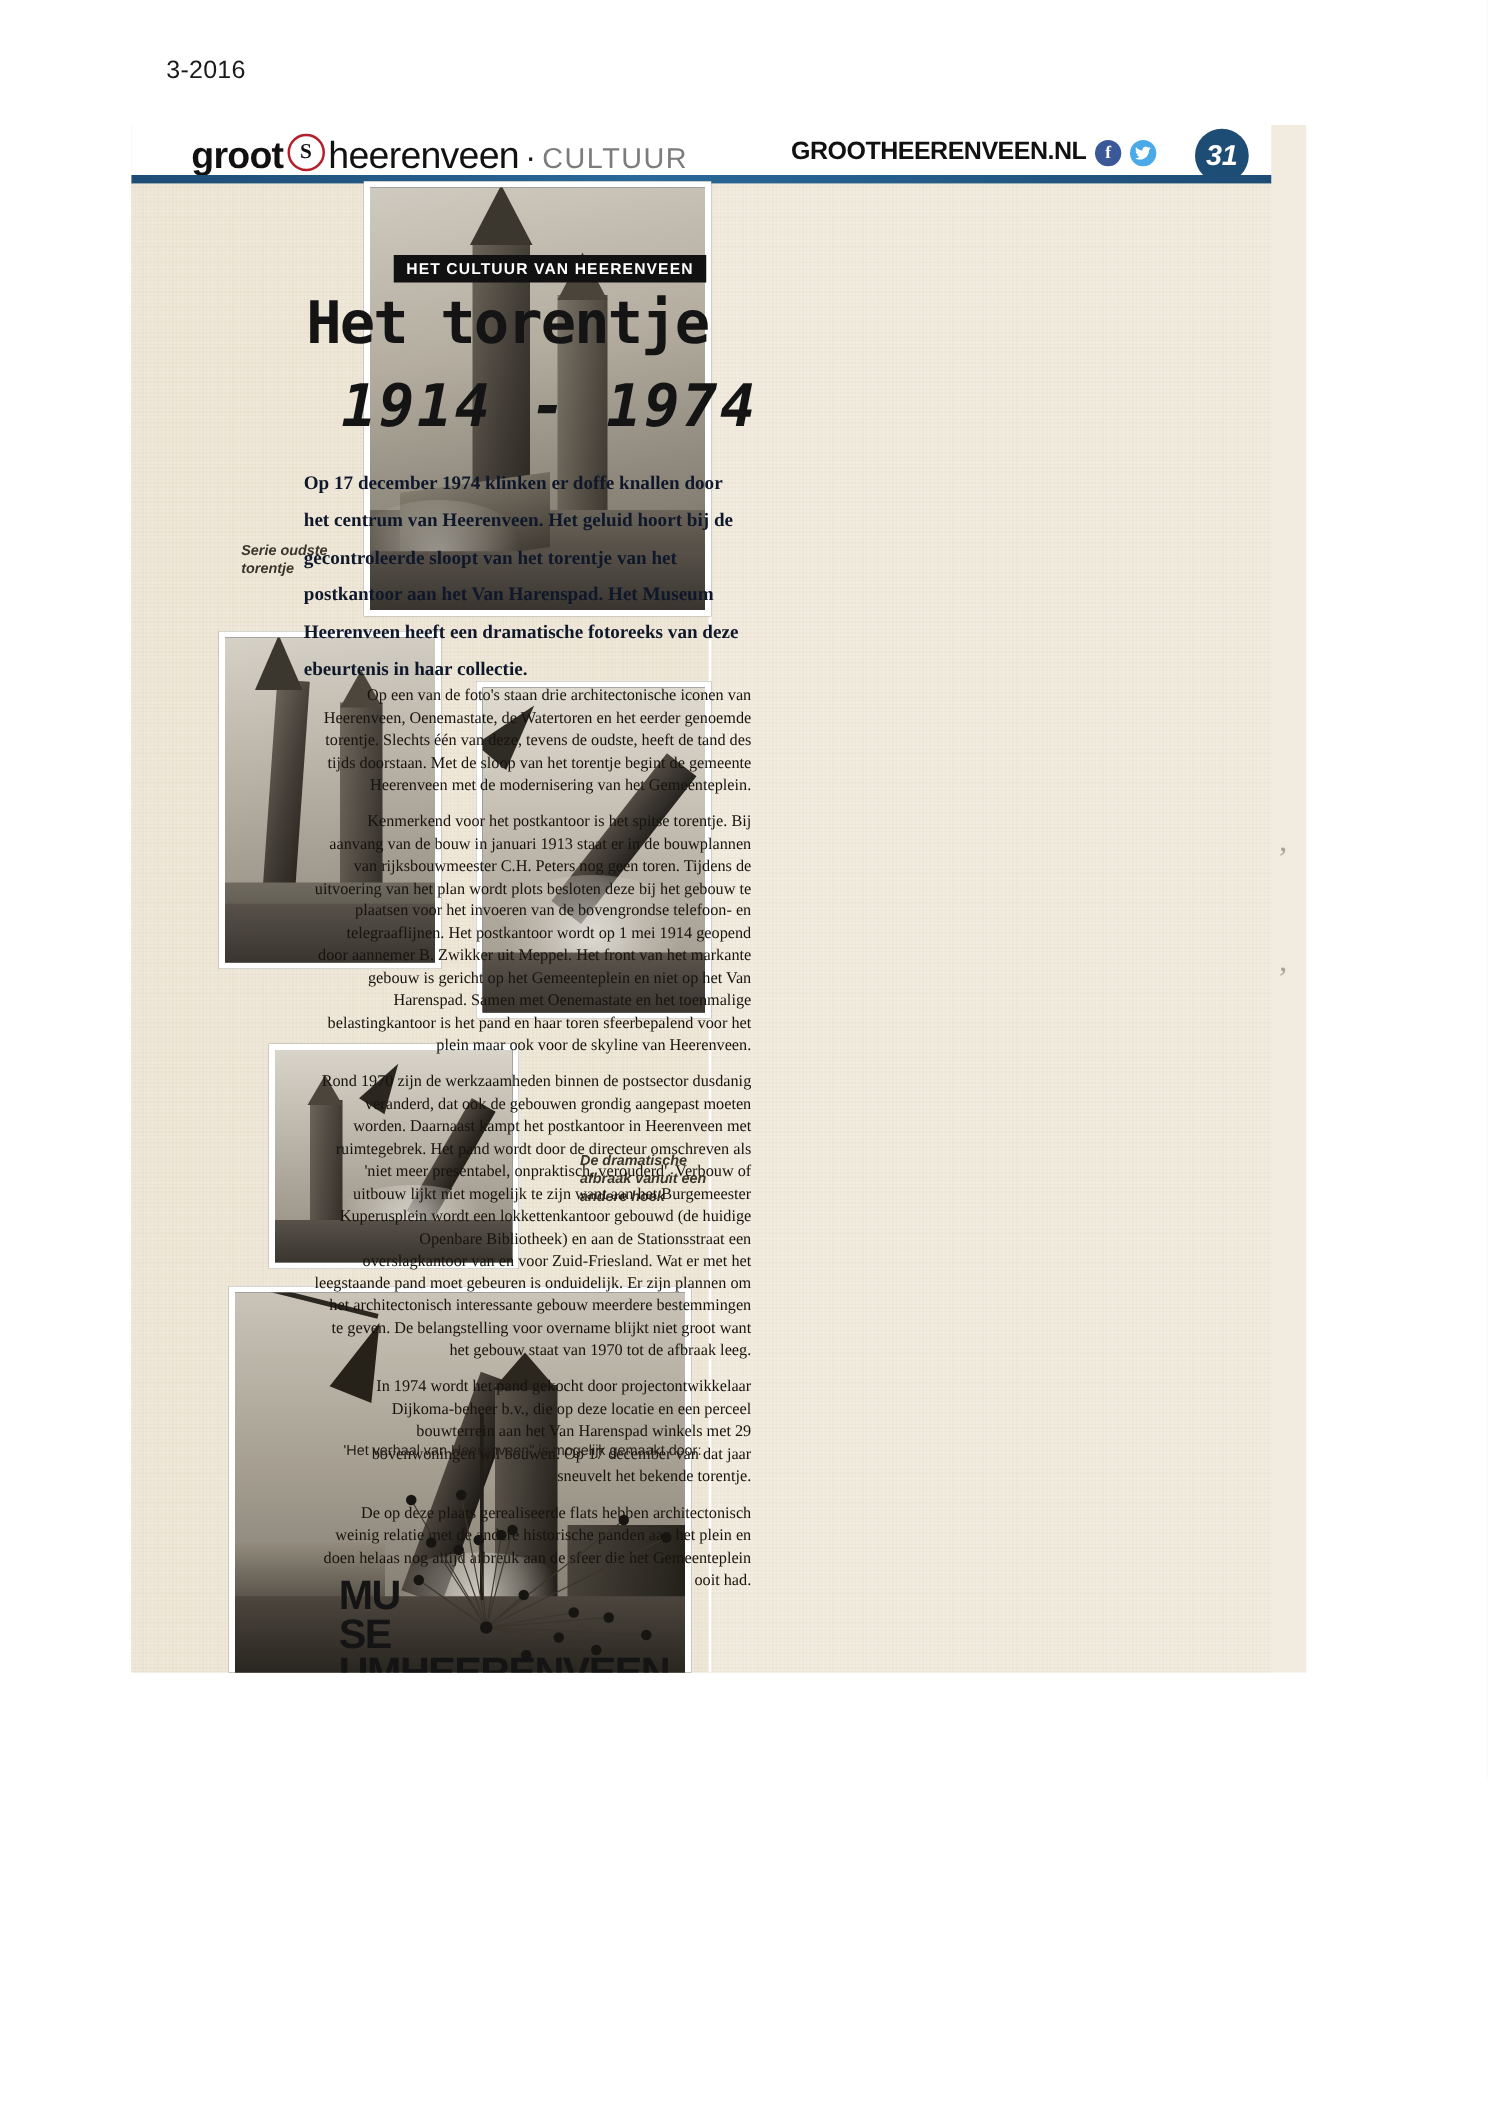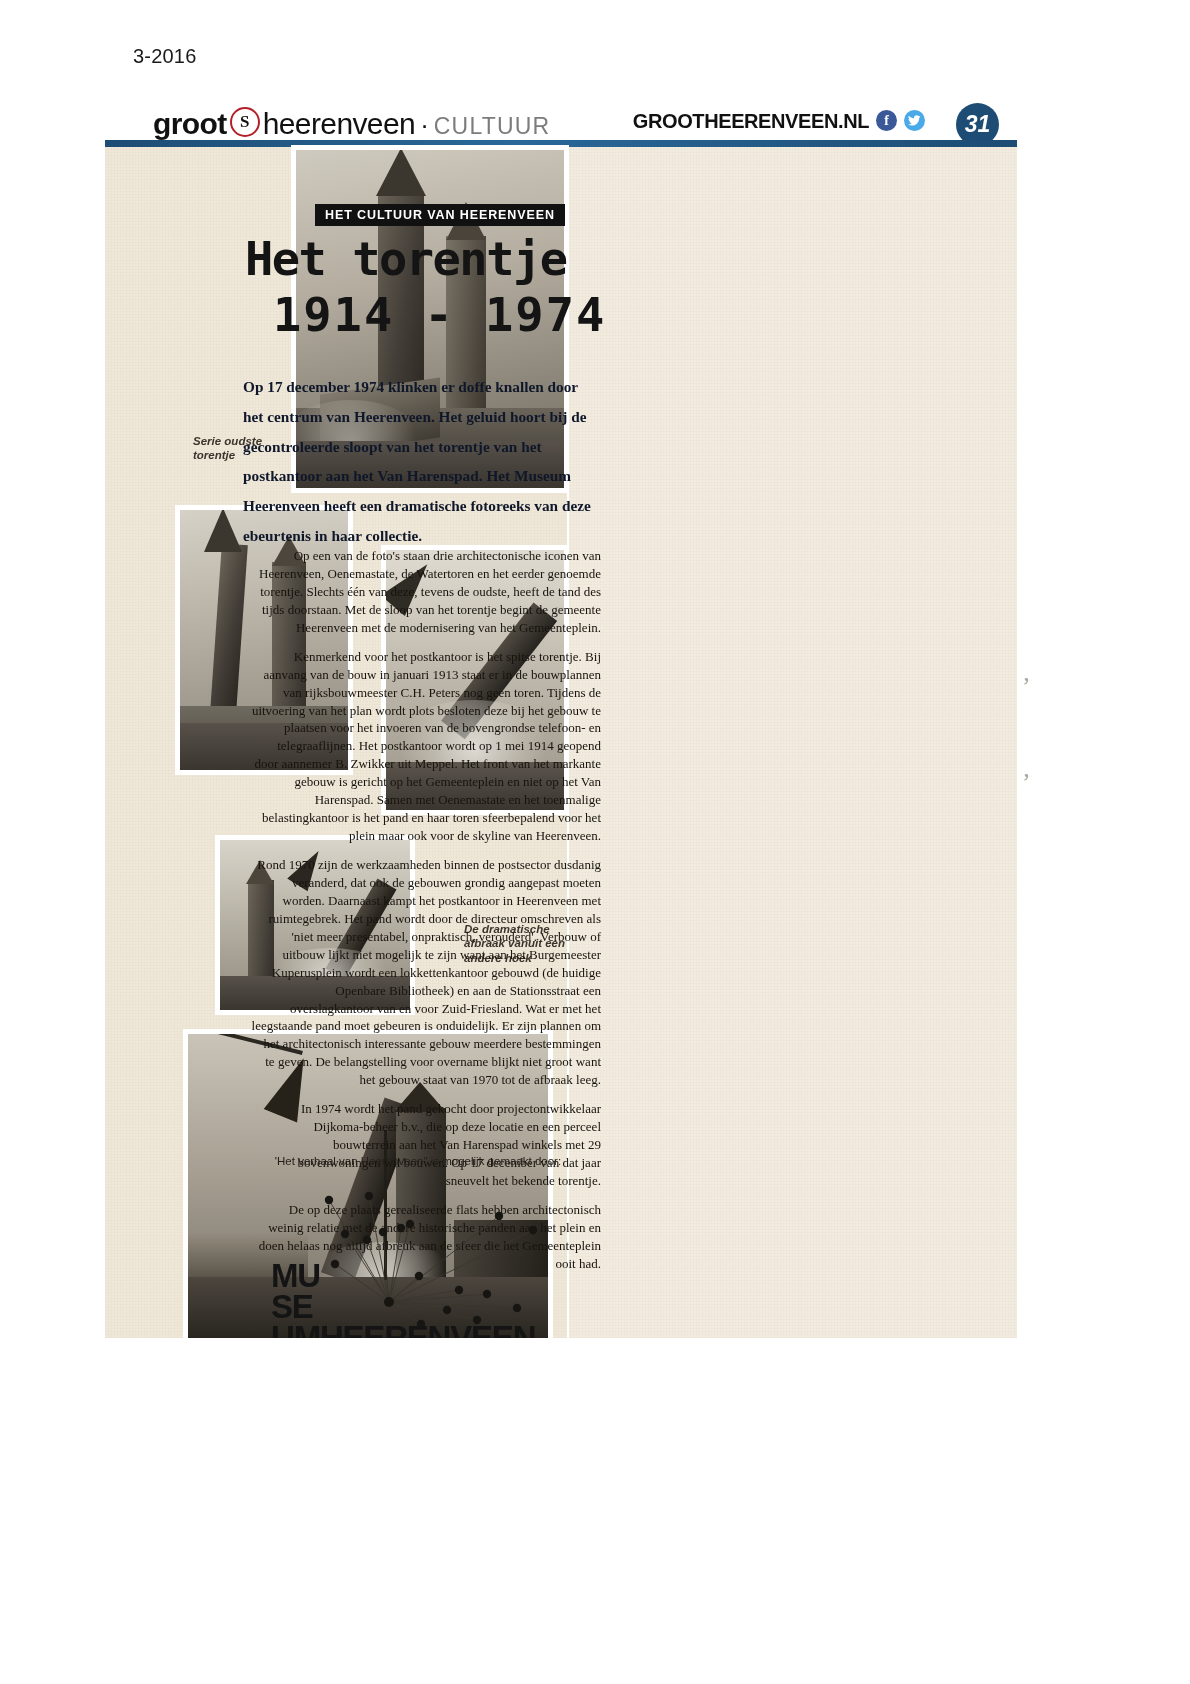--- a/index.html
+++ b/index.html
@@ -28,20 +28,21 @@
 
   
   .page-clip {
     position: absolute;
     left: 105px;
     top: 100px;
     width: 912px;
     height: 1238px;
     background: #f2ece0;
     overflow: hidden;
+    padding-left: 28px;
   }
 
   
   .masthead {
     position: absolute;
     left: 0; top: 0;
     width: 912px;
     height: 45px;
     background: #ffffff;
   }
@@ -102,21 +103,21 @@
     font-size: 23px;
     color: #7c7c7c;
     letter-spacing: 1.2px;
   }
 
   .masthead-right {
     position: absolute;
     right: 92px;
     top: 10px;
     display: flex;
-    align-items: flex-start;
+    align-items: flex-end;
     gap: 7px;
     white-space: nowrap;
   }
   .site-url {
     font-size: 20px;
     font-weight: bold;
     color: #111;
     letter-spacing: -0.4px;
   }
   .sm-icon {
@@ -256,23 +257,24 @@
     width: 370px;
     font-family: "DejaVu Sans Mono", monospace;
     font-weight: bold;
     font-size: 47px;
     line-height: 1.0;
     color: #141414;
     letter-spacing: -1.5px;
   }
   .headline .h-line2 {
     display: block;
-    margin-top: 9px;
+    margin-top: 20px;
     margin-left: 28px;
     letter-spacing: 2px;
+    font-style: italic;
   }
   .lead {
     position: absolute;
     left: 138px;
     top: 225px;
     width: 352px;
     font-family: "Liberation Serif", serif;
     font-weight: bold;
     font-size: 15.3px;
     line-height: 1.95;

